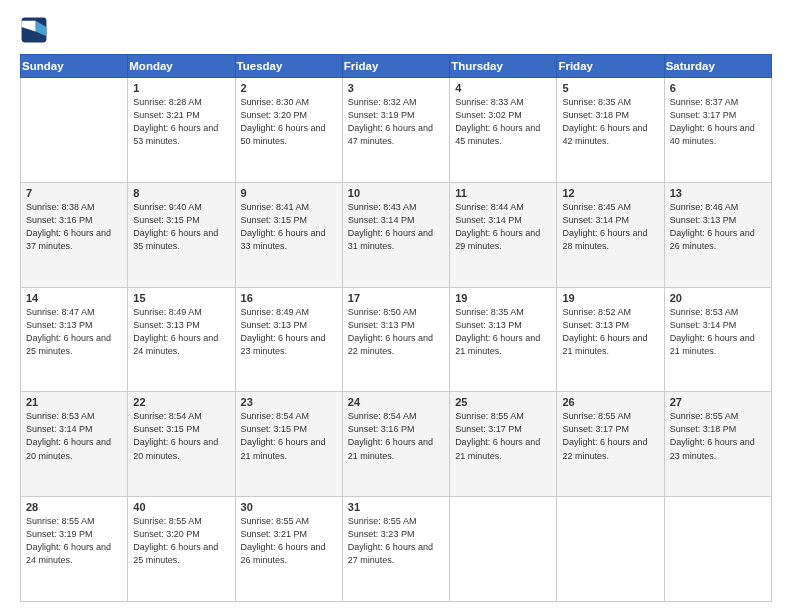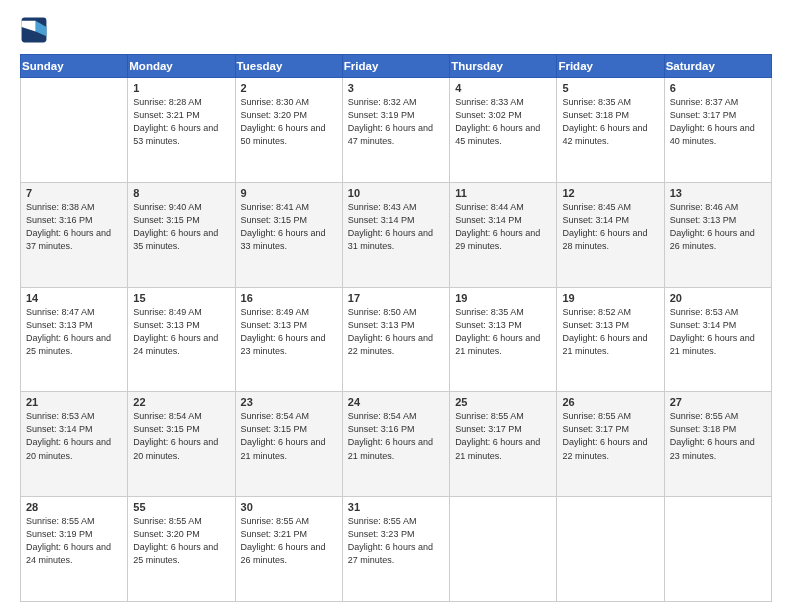--- a/index.html
+++ b/index.html
@@ -337,21 +337,21 @@
         </tr>
         <tr>
           <td>
             <span class="day-number">28</span>
             <div class="day-info">Sunrise: 8:55 AM
 Sunset: 3:19 PM
 Daylight: 6 hours
 and 24 minutes.</div>
           </td>
           <td>
-            <span class="day-number">55</span>
+            <span class="day-number">40</span>
             <div class="day-info">Sunrise: 8:55 AM
 Sunset: 3:20 PM
 Daylight: 6 hours
 and 25 minutes.</div>
           </td>
           <td>
             <span class="day-number">30</span>
             <div class="day-info">Sunrise: 8:55 AM
 Sunset: 3:21 PM
 Daylight: 6 hours

